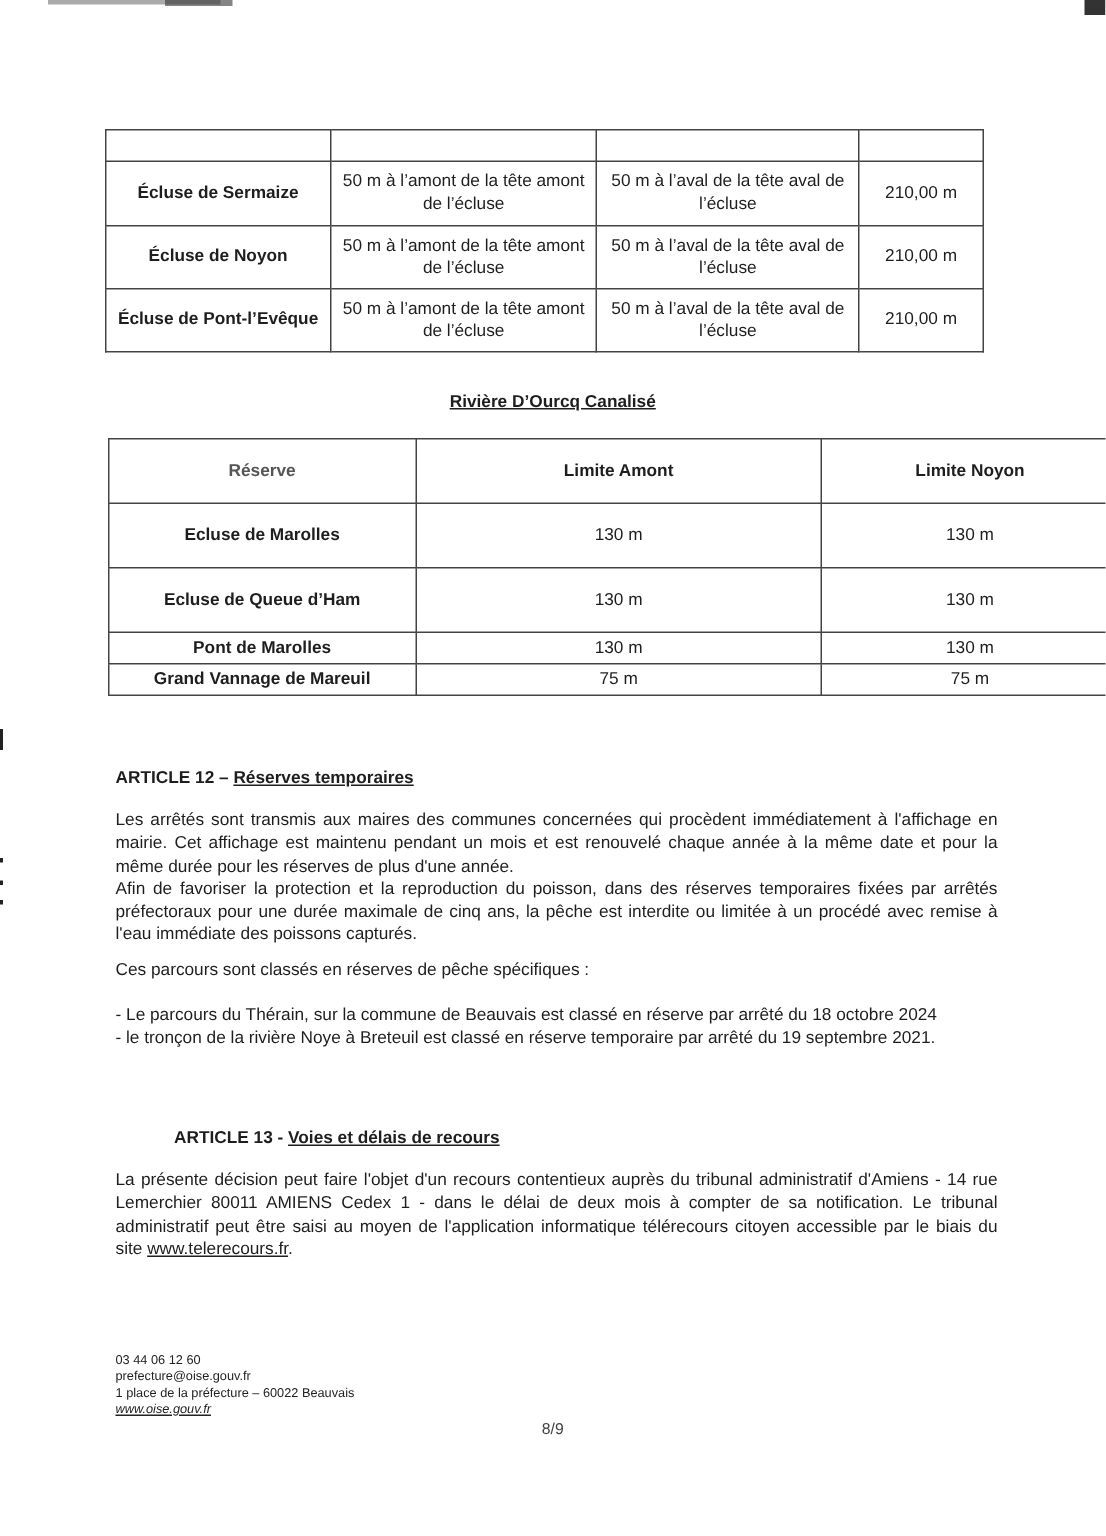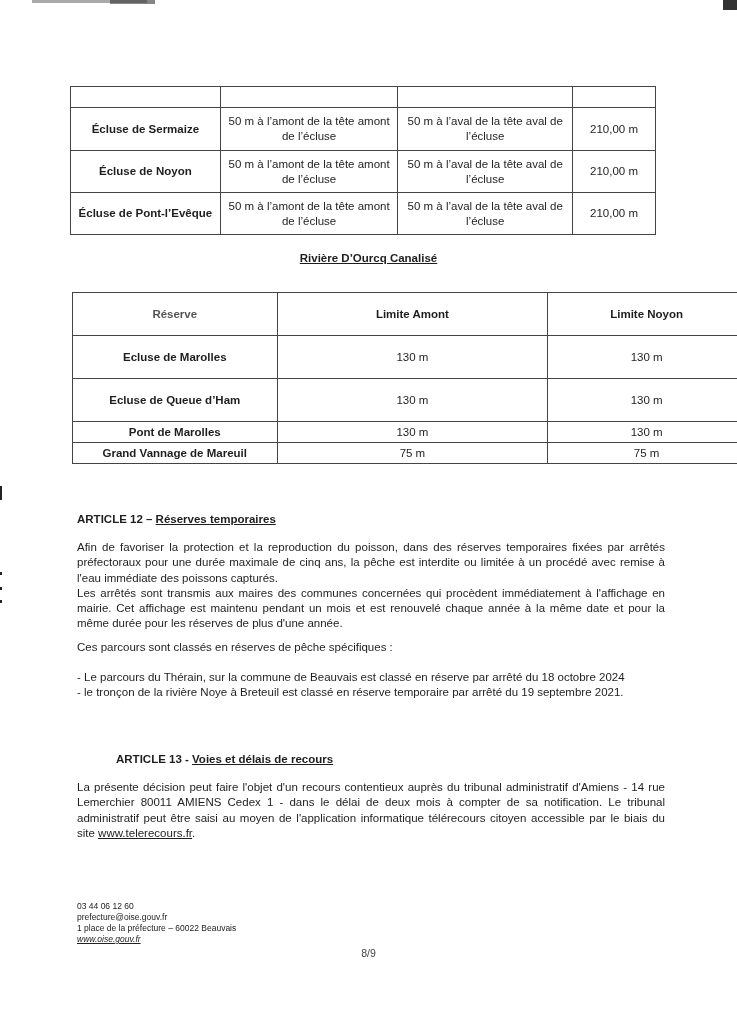--- a/index.html
+++ b/index.html
@@ -6,21 +6,21 @@
   body { width:737px; height:1024px; background:#ffffff; position:relative; overflow:hidden;
          font-family:"Liberation Sans", "DejaVu Sans", sans-serif; color:#1e1e1e; }
   .scan-top { position:absolute; top:0; left:32px; height:3px; width:115px; background:#555; opacity:.5; }
   .scan-top2 { position:absolute; top:0; left:110px; height:4px; width:45px; background:#333; opacity:.6; }
   .scan-corner { position:absolute; top:0; right:0; width:14px; height:10px; background:#333; }
   .scan-left { position:absolute; left:0; width:2px; background:#222; }
   table.t { position:absolute; border-collapse:collapse; font-size:11.5px; }
   table.t td { border:1px solid #444; text-align:center; vertical-align:middle; padding:0 4px; line-height:15px; }
   td.b { font-weight:bold;margin-left:48px; }
   td.top { vertical-align:top; padding-top:4px; }
-  .sub { position:absolute; top:252px; left:0; width:737px; text-align:center; font-size:11.5px; font-weight:bold; text-decoration:underline; }
+  .sub { position:absolute; top:262px; left:0; width:737px; text-align:center; font-size:11.5px; font-weight:bold; text-decoration:underline; }
   .article { position:absolute; left:77px; font-size:11.5px; font-weight:bold; }
   .article u { font-weight:bold; }
   .para { position:absolute; left:77px; width:588px; font-size:11.5px; line-height:15.3px; text-align:justify; }
   .footer { position:absolute; left:77px; top:901px; font-size:8.5px; line-height:11px; color:#222; }
   .footer a { color:#222; font-style:italic; text-decoration:underline; }
   .pagenum { position:absolute; top:947px; left:0; width:737px; text-align:center; font-size:10.5px; color:#444; }
   a.link { color:#1e1e1e; text-decoration:underline; }
 </style>
 </head>
 <body>
@@ -102,22 +102,22 @@
     <td>75 m</td>
     <td>75 m</td>
   </tr>
 </tbody>
   </table>
 
 <div class="article" style="top:513px;">
   <span>ARTICLE 12 – </span><u>Réserves temporaires</u>
 </div>
 <div class="para" style="top:540px;">
+  <div>Les arrêtés sont transmis aux maires des communes concernées qui procèdent immédiatement à l'affichage en mairie. Cet affichage est maintenu pendant un mois et est renouvelé chaque année à la même date et pour la même durée pour les réserves de plus d'une année.</div>
   <div>Afin de favoriser la protection et la reproduction du poisson, dans des réserves temporaires fixées par arrêtés préfectoraux pour une durée maximale de cinq ans, la pêche est interdite ou limitée à un procédé avec remise à l'eau immédiate des poissons capturés.</div>
-  <div>Les arrêtés sont transmis aux maires des communes concernées qui procèdent immédiatement à l'affichage en mairie. Cet affichage est maintenu pendant un mois et est renouvelé chaque année à la même date et pour la même durée pour les réserves de plus d'une année.</div>
 </div>
 <div class="para" style="top:640px;">Ces parcours sont classés en réserves de pêche spécifiques :</div>
 <div class="para" style="top:670px;text-align:left;">
   <div>- Le parcours du Thérain, sur la commune de Beauvais est classé en réserve par arrêté du 18 octobre 2024</div>
   <div>- le tronçon de la rivière Noye à Breteuil est classé en réserve temporaire par arrêté du 19 septembre 2021.</div>
 </div>
 
 <div class="article" style="top:753px;margin-left:39px;">
   <span>ARTICLE 13 - </span><u>Voies et délais de recours</u>
 </div>

